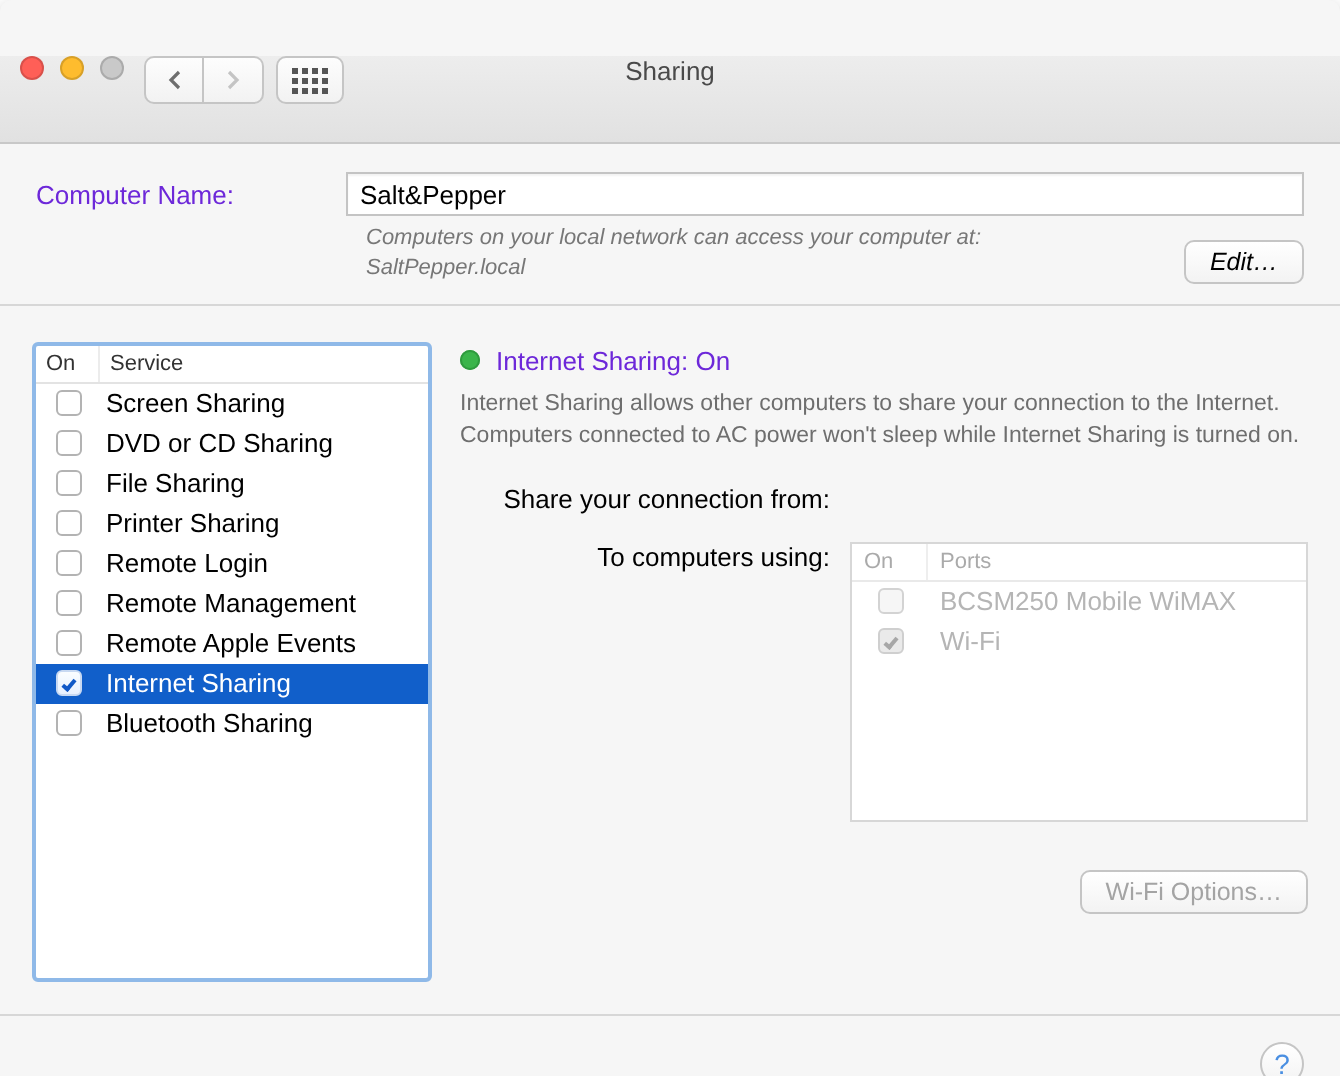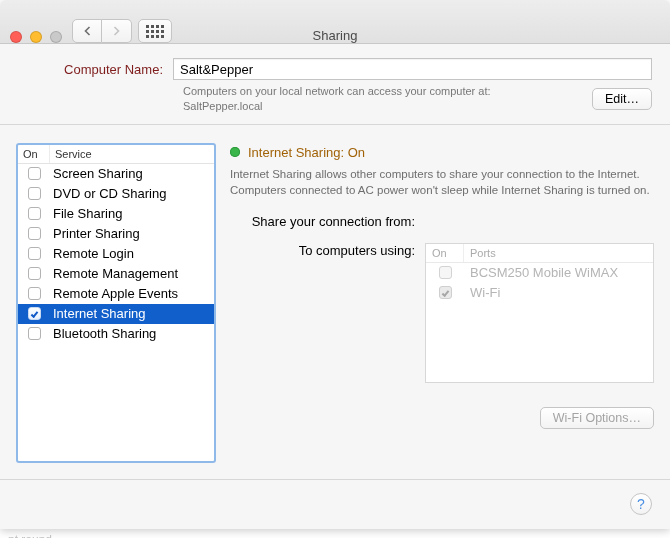--- a/index.html
+++ b/index.html
@@ -19,23 +19,24 @@
     box-shadow: 0 2px 8px rgba(0,0,0,0.2);
     border-radius: 6px 6px 0 0;
     overflow: hidden;
   }
   
   .titlebar {
     height: 44px;
     background: linear-gradient(#ededed,#e1e1e1);
     border-bottom: 1px solid #c8c8c8;
     display: flex;
-    align-items: flex-end;
+    align-items: flex-start;
     padding: 0 10px;
     position: relative;
+    margin-top: 28px;
   }
   .traffic {
     display: flex; gap: 8px; align-items: center;
     margin-right: 10px;
   }
   .traffic span {
     width: 12px; height: 12px; border-radius: 50%; display:block;
     border: 0.5px solid rgba(0,0,0,0.15);
   }
   .tl-close { background:#ff5f57; }
@@ -83,30 +84,30 @@
     transform:rotate(45deg); left:7.5px; top:8.5px;
   }
   
   .toparea {
     padding: 14px 18px 10px 18px;
     border-bottom: 1px solid #d7d7d7;
     background:#f6f6f6;
   }
   .row { display:flex; align-items:center; }
   .fieldlabel {
-    width:155px; text-align:right; padding-right:10px; font-size:13px; color:#7f1d1d;
+    width:155px; padding-right:10px; font-size:13px; color:#6d28d9;
   }
   .cninput {
     flex:1; height:22px; border:1px solid #c4c4c4; border-radius:0;
     padding:0 6px; font-size:13px;
     background:#fff; box-shadow: inset 0 1px 1px rgba(0,0,0,0.05); outline:none;
   }
   .subnote {
     padding-left:165px; font-size:11px; color:#777; margin-top:4px;
-    display:flex; align-items:center;
+    display:flex; align-items:flex-end;font-style:italic;
   }
   .subnote .txt { flex:1; line-height:1.35;}
   .btn {
     height:22px; padding:0 12px; border:1px solid #c5c5c5;
     background:linear-gradient(#fff,#f3f3f3);
     border-radius:5px; font-size:12.5px; color:#000;
     display:inline-flex; align-items:center; cursor:default;
     margin-left:12px;
   }
   .btn[data-disabled="true"]{ color:#a4a4a4; }
@@ -157,21 +158,21 @@
   .chk.disabled.checked{ background:#eaeaea; border-color:#cfcfcf;}
   .chk.disabled.checked .tick{ border-color:#a7a7a7; }
   .svc-row.selected { background:#115fca; color:#fff; }
   .svc-row.selected .chk.checked{ background:linear-gradient(#fafdff,#e8f1ff); border-color:#c8d9f2;}
   .svc-row.selected .chk.checked .tick{ border-color:#1159c7; }
   
   .detail { flex:1; display:flex; flex-direction:column; }
   .status-line { display:flex; align-items:center; gap:8px; margin-top:2px; margin-bottom:6px;}
   .dot { width:10px; height:10px; border-radius:50%; }
   .dot.green{ background:#3ab54a; box-shadow:0 0 0 1px #2f9a3e inset;}
-  .status-line .lbl { font-size:13px; color:#a16207;}
+  .status-line .lbl { font-size:13px; color:#6d28d9;}
   .desc { font-size:11.5px; color:#6e6e6e; line-height:1.4; margin-bottom:16px;}
   .formrow { display:flex; align-items:center; margin-bottom:14px; }
   .formrow .fl { width:195px; text-align:right; padding-right:10px; font-size:13px;}
   .select {
     flex:1; height:22px; border:1px solid #c5c5c5; border-radius:5px;
     background:linear-gradient(#fff,#f1f1f1);
     display:flex; align-items:center; padding:0 18px 0 8px;
     position:relative; font-size:13px; overflow:hidden; white-space:nowrap;
   }
   .select .caret {

